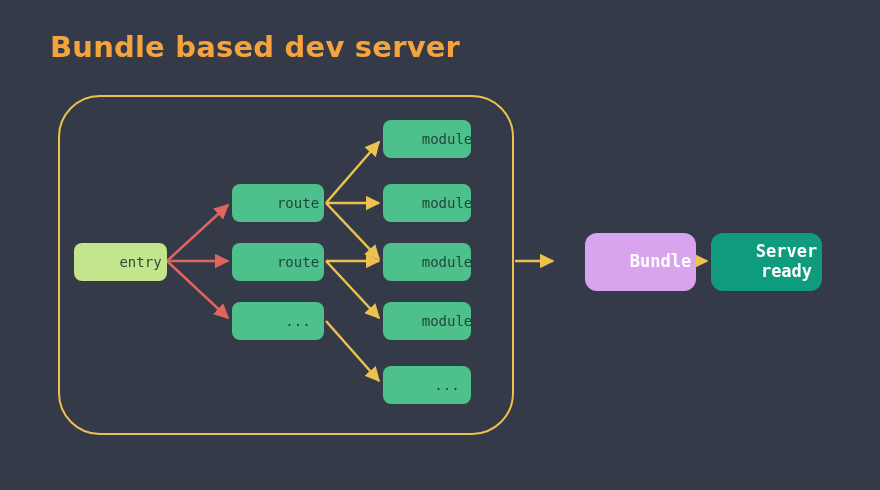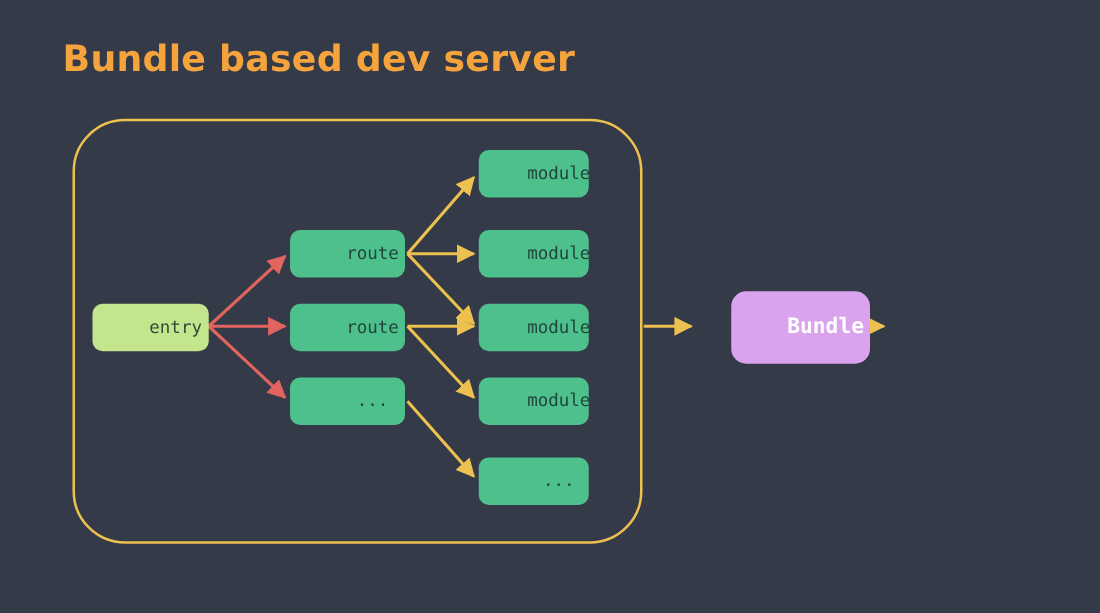--- a/index.html
+++ b/index.html
@@ -148,14 +148,18 @@
     <span>module</span>
   </div>
   <div class="node module" style="left:383px; top:366px; width:88px; height:38px;">
     <span>...</span>
   </div>
 
   <div class="node bundle" style="left:557px; top:233px; width:111px; height:58px;margin-left:28px;">
     <span>Bundle</span>
   </div>
 
+  <div class="node server" style="left:711px; top:233px; width:111px; height:58px;">
+    <span>Server
+ready</span>
+  </div>
 
 </div>
 
 </body></html>

